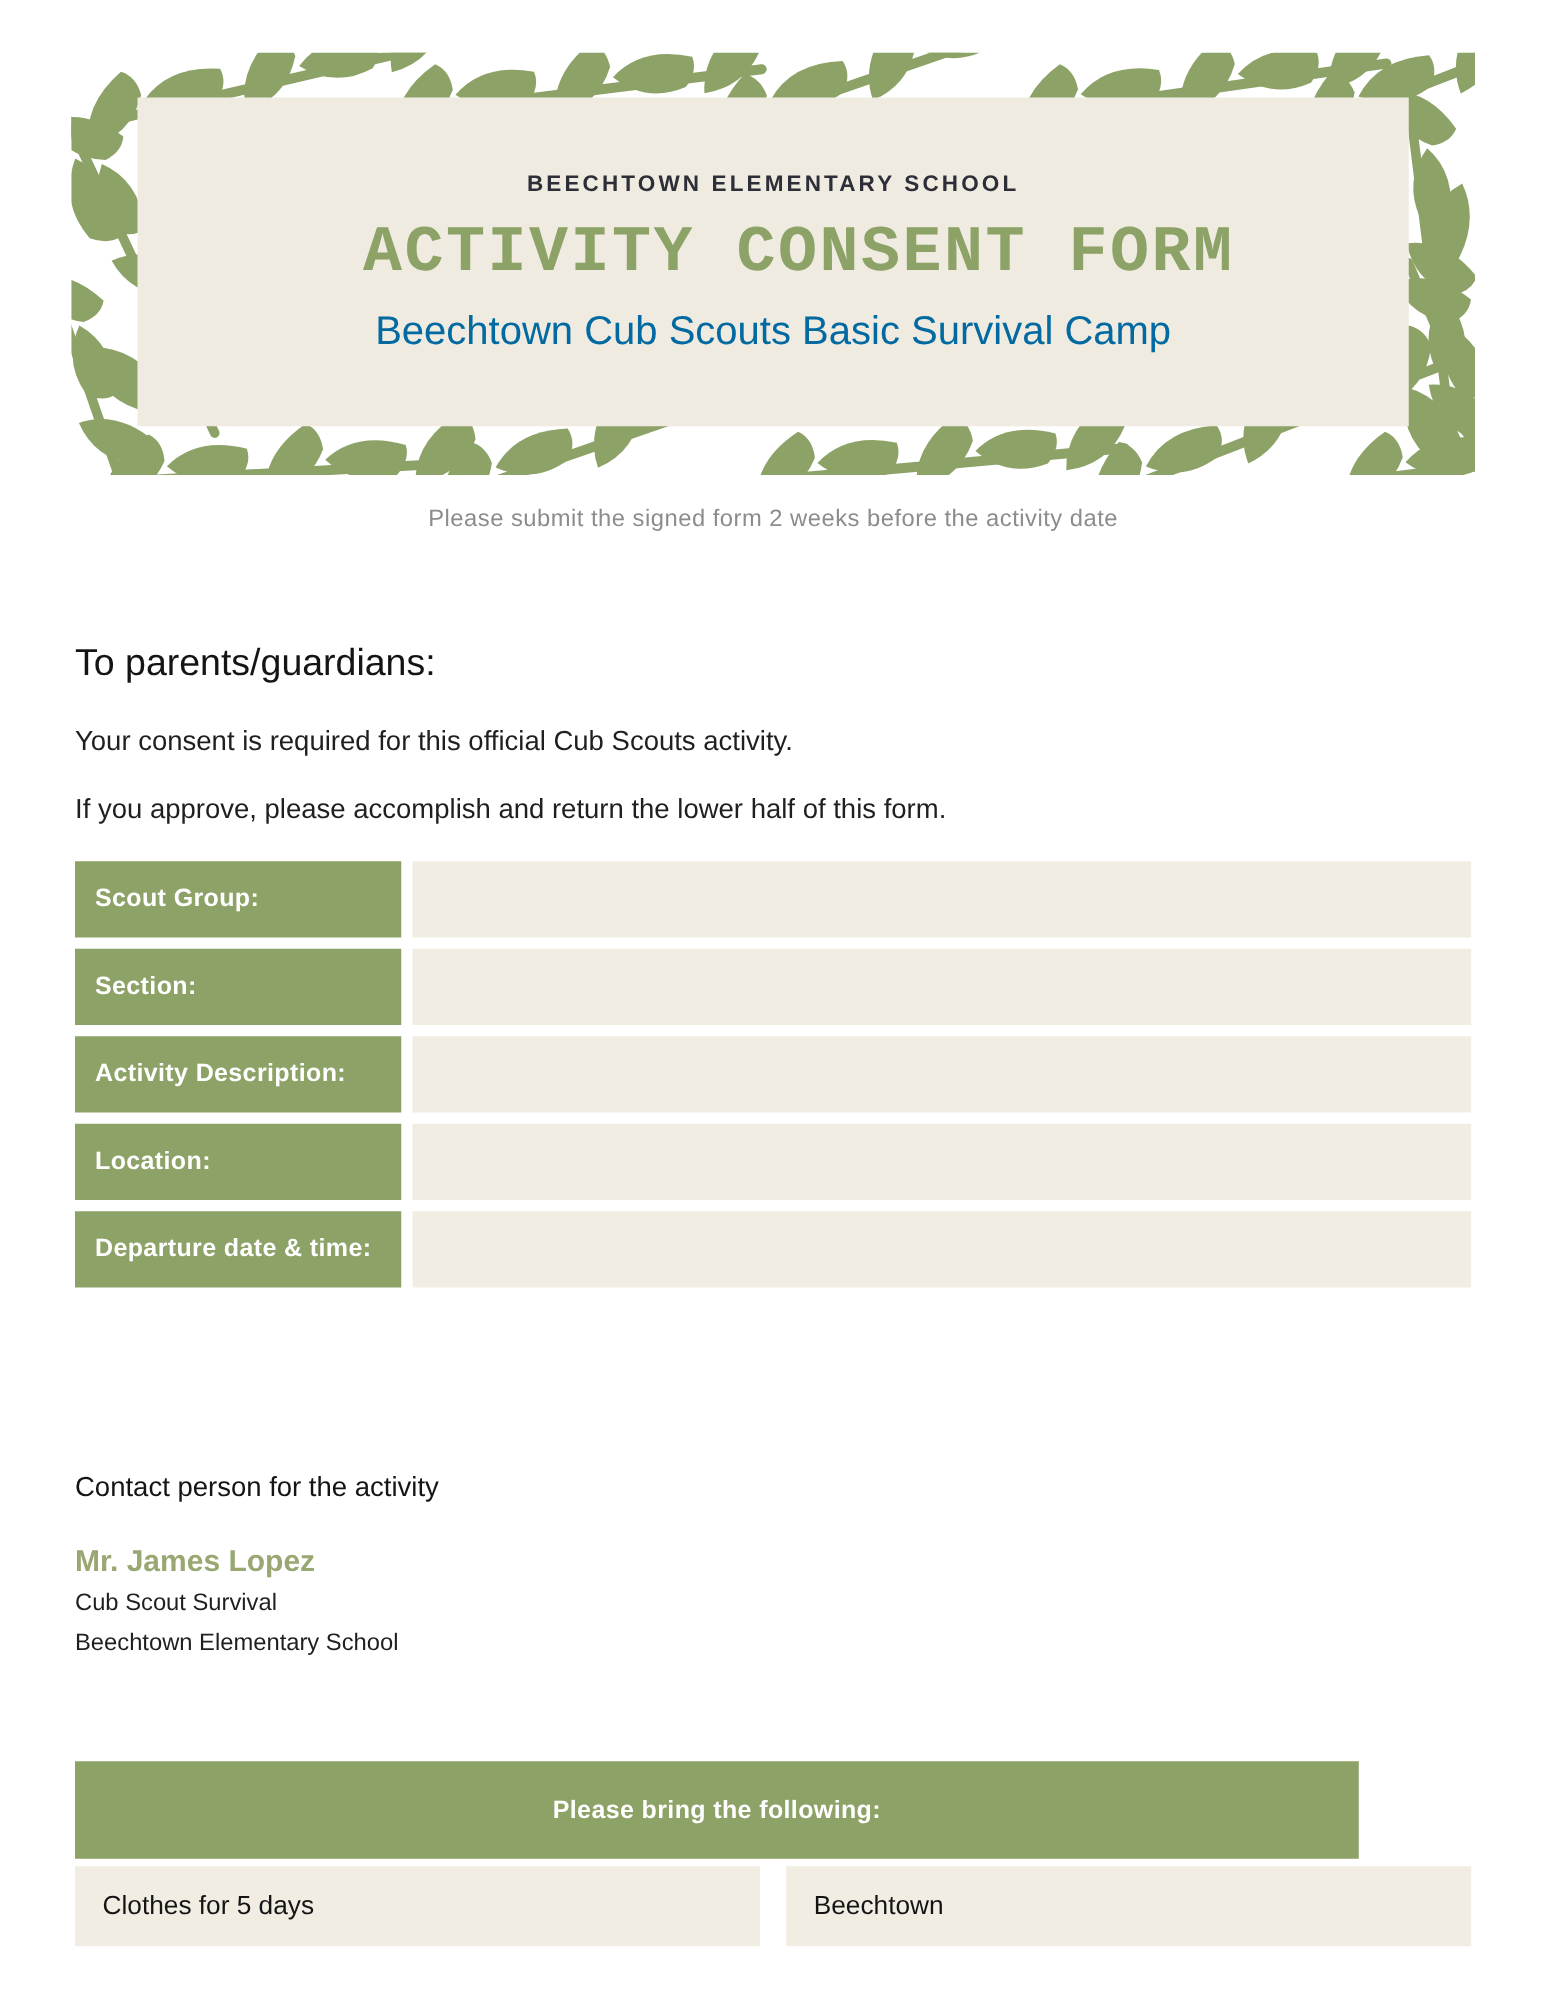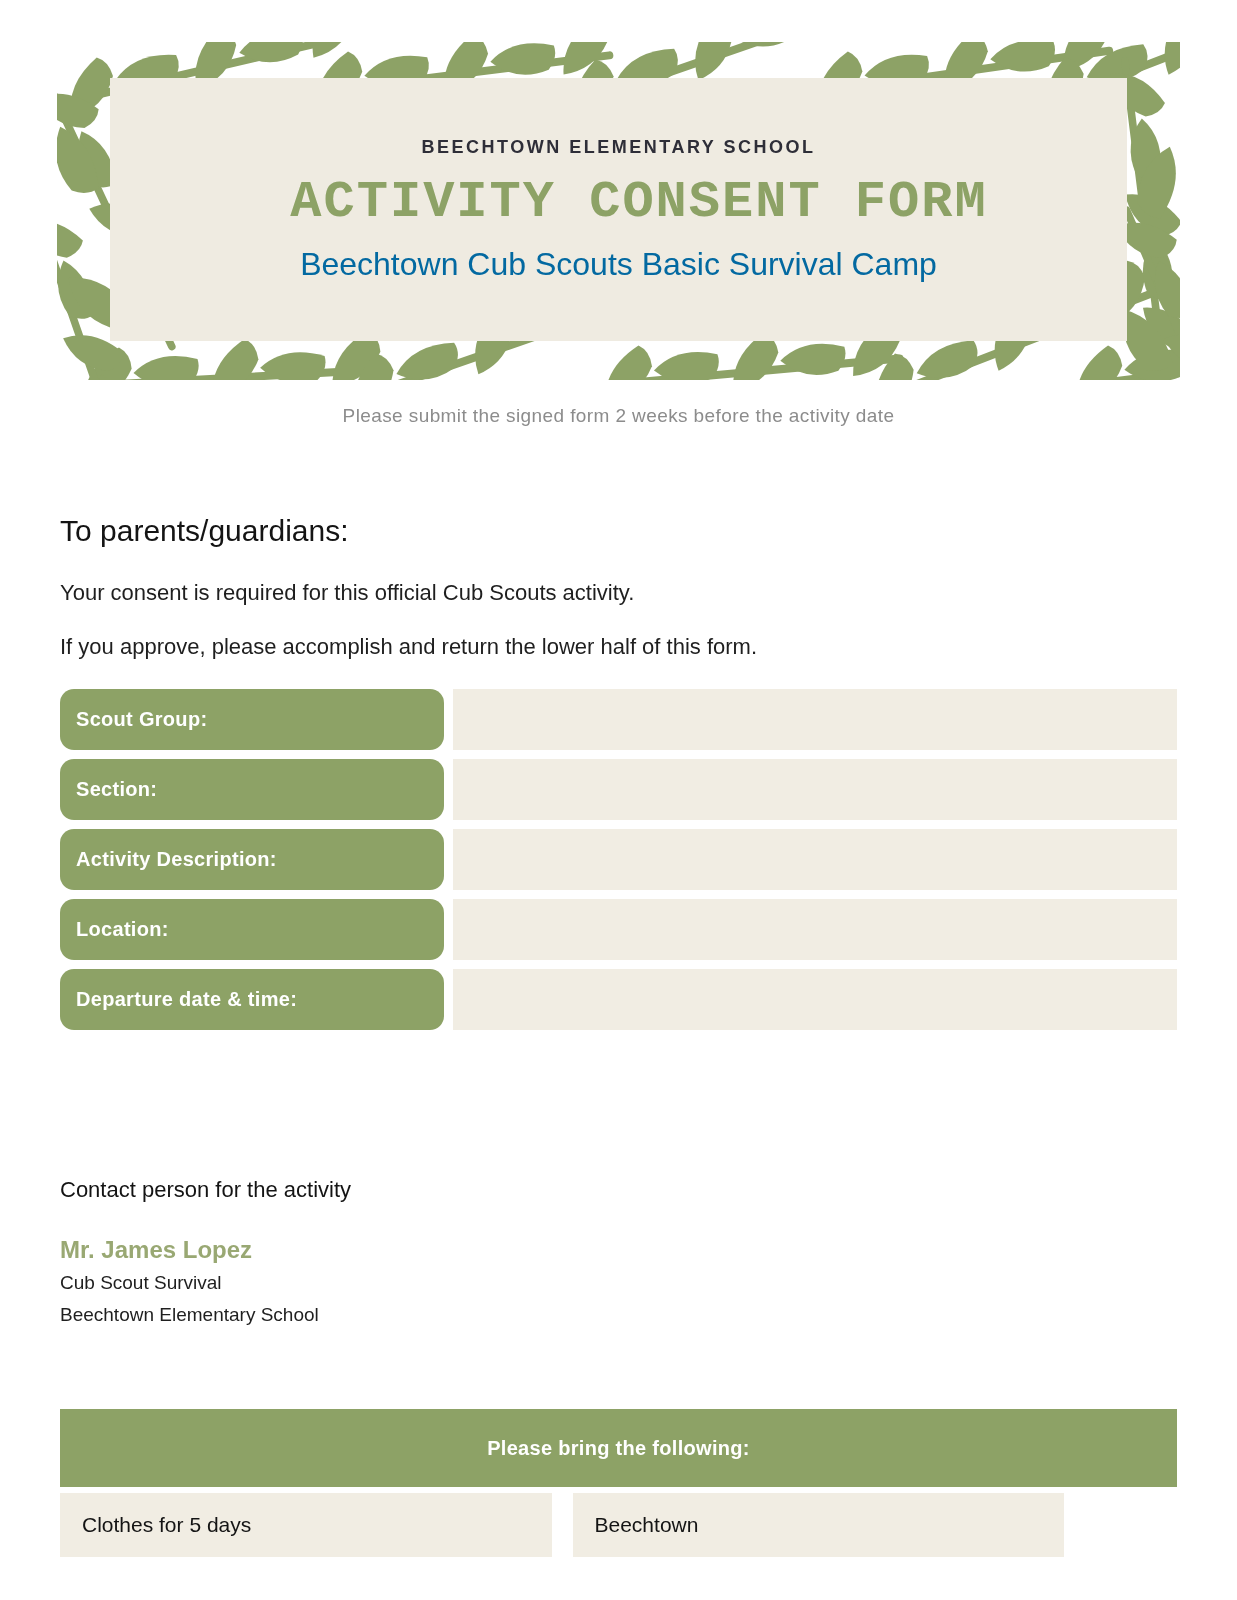--- a/index.html
+++ b/index.html
@@ -66,43 +66,42 @@
   .intro-heading{
     position:absolute;left:60px;top:514px;
     font-size:30px;font-weight:400;color:#141414;
   }
   .intro-p1{position:absolute;left:60px;top:580px;font-size:22px;color:var(--ink);}
   .intro-p2{position:absolute;left:60px;top:634px;font-size:22px;color:var(--ink);}
   
   .ctable{position:absolute;left:60px;top:689px;width:1117px;}
   .trow{display:flex;margin-bottom:9px;}
   .tlabel{
-    width:384px;height:61px;flex:none;
+    width:261px;height:61px;flex:none;
     background:var(--green);
     color:#ffffff;font-size:20px;font-weight:700;letter-spacing:0.3px;
     display:flex;align-items:center;
     padding-left:16px;
     margin-right:9px;
-    border-radius:14px;
   }
   .tfield{flex:1;height:61px;background:var(--field);}
   
   .contact-heading{position:absolute;left:60px;top:1177px;font-size:22px;color:#141414;}
   .contact-name{position:absolute;left:60px;top:1236px;font-size:24px;font-weight:700;color:#99a873;}
   .contact-role{position:absolute;left:60px;top:1272px;font-size:19px;color:var(--ink);}
   .contact-org{position:absolute;left:60px;top:1304px;font-size:19px;color:var(--ink);}
   
   .bring-bar{
-    position:absolute;left:60px;top:1409px;width:1117px;height:78px;
+    position:absolute;left:60px;top:1409px;width:1027px;height:78px;
     background:var(--green);
     color:#ffffff;font-size:20px;font-weight:700;letter-spacing:0.3px;
     display:flex;align-items:center;justify-content:center;
   }
   .bring-cells{
-    position:absolute;left:60px;top:1493px;width:1004px;height:64px;
+    position:absolute;left:60px;top:1493px;width:1117px;height:64px;
     display:flex;gap:21px;
   }
   .bring-cell{
     flex:1;background:var(--field);
     display:flex;align-items:center;
     padding-left:22px;
     font-size:21px;color:#141414;
   }
 </style>
 </head>

